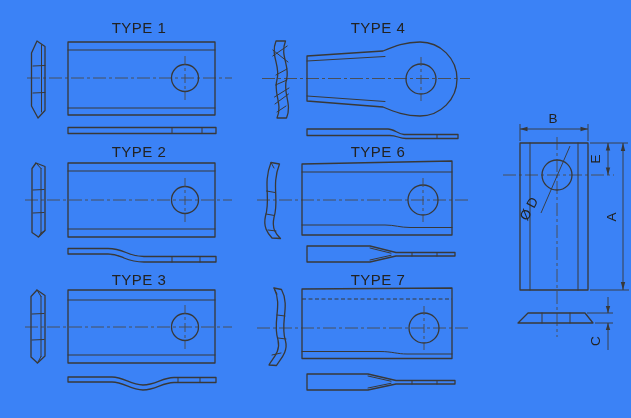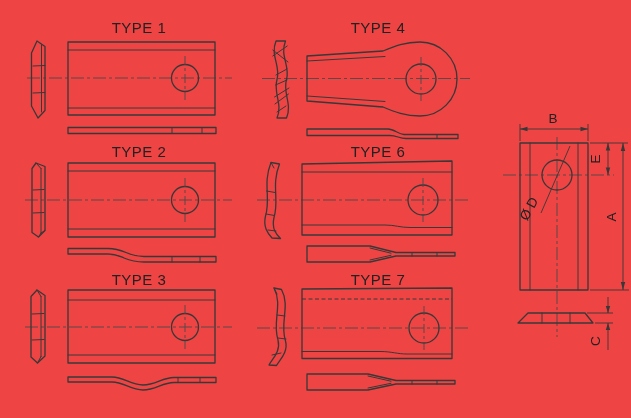--- a/index.html
+++ b/index.html
@@ -1,16 +1,16 @@
 <!DOCTYPE html>
 <html><head>
 <meta charset="utf-8">
 <style>
   html,body{margin:0;padding:0;background:#ffffff;}
-  #canvas{position:relative;width:631px;height:418px;background:#ef4444;overflow:hidden;
+  #canvas{position:relative;width:631px;height:418px;background:#3b82f6;overflow:hidden;
           font-family:"Liberation Sans",sans-serif;}
   svg{display:block}
   .ln{stroke:#383838;stroke-width:1.3;fill:none;stroke-linecap:round;stroke-linejoin:round;}
   .thin{stroke:#383838;stroke-width:1;fill:none;stroke-linecap:round;}
   .dash{stroke:#383838;stroke-width:1;fill:none;stroke-dasharray:4 2.5;}
   .cl{stroke:#4a4a4a;stroke-width:.9;fill:none;stroke-dasharray:13 3 3 3;}
   .ch{stroke:#4a4a4a;stroke-width:.9;fill:none;stroke-dasharray:9 3 3 3;}
   .dim{stroke:#383838;stroke-width:.9;fill:none;}
   .arw{fill:#383838;stroke:none;}
   .title{font-size:15px;letter-spacing:.5px;fill:#222;}

